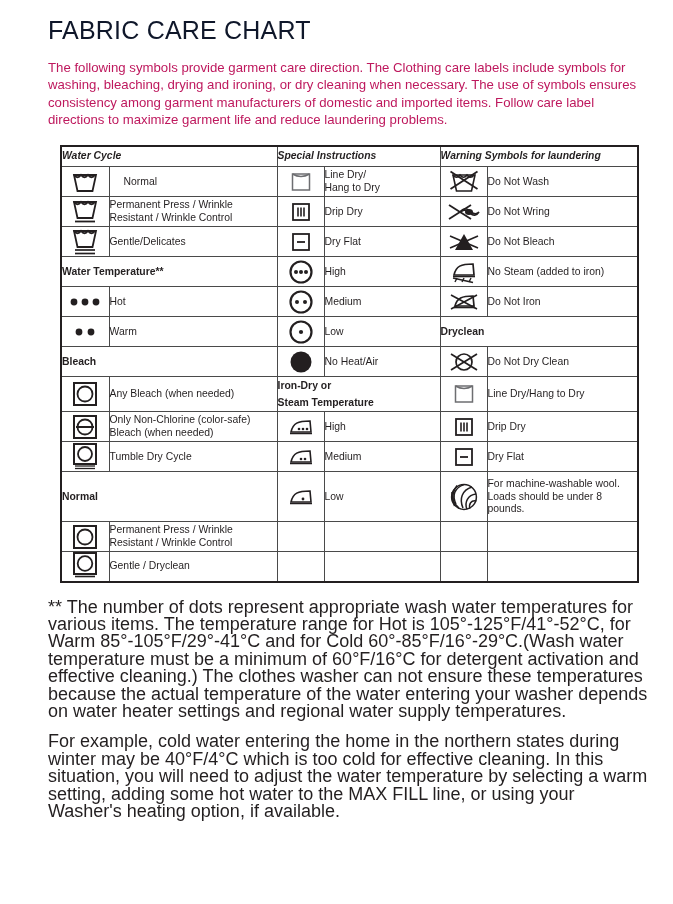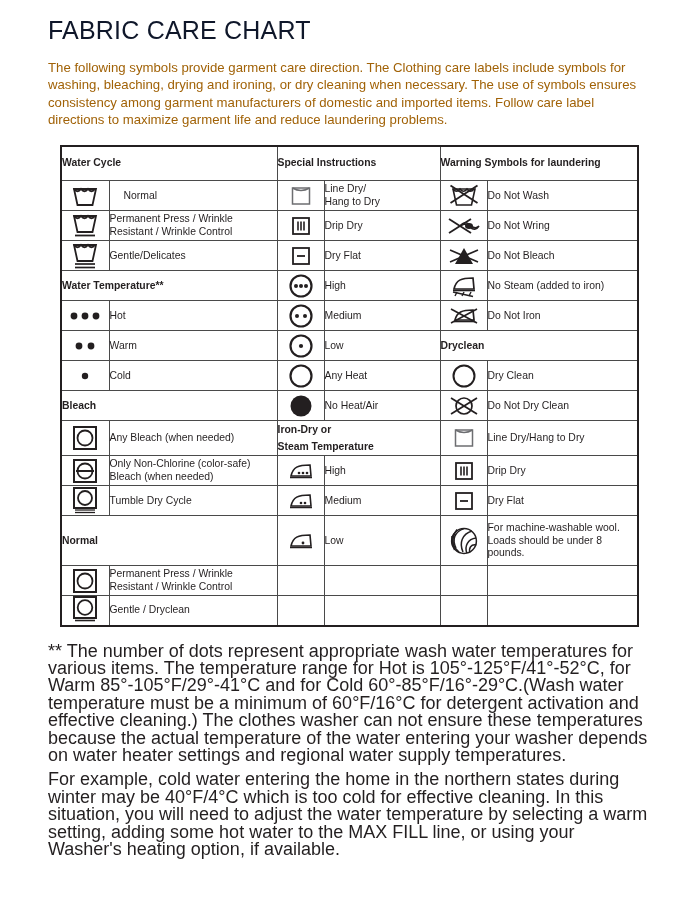--- a/index.html
+++ b/index.html
@@ -10,21 +10,21 @@
   }
   .page{position:relative;width:673px;height:904px;box-sizing:border-box;padding:0 36px;}
 
   h1.title{
     font-size:25px;font-weight:400;letter-spacing:.2px;
     margin:16px 0 0 12px;color:#0f172a;
   }
 
   p.intro{
     font-size:13.2px;line-height:17.4px;margin:14px 0 0 12px;
-    width:596px;color:#a16207;
+    width:596px;color:#be185d;
   }
 
   
   table.care{
     margin:16px 0 0 24px;width:577px;border-collapse:collapse;
     table-layout:fixed;border:2px solid #231f20;
   }
   table.care td{
     border:1px solid #4a4a4a;padding:0;vertical-align:middle;
     font-size:10.4px;line-height:12.2px;color:#231f20;
@@ -37,31 +37,31 @@
   col.c-ic3{width:47px;}
   col.c-tx3{width:151px;}
 
   td.ic{background:#e6e6e6;text-align:center;}
   td.tx{padding:2px 5px 2px 7px;background:#ffffff;}
   td.hd{background:#d4d4d4;font-weight:bold;font-size:10.4px;padding:4px 0 4px 8px;}
   td.sec{background:#d4d4d4;font-weight:bold;font-size:10.2px;padding:3px 0 3px 8px;}
   td.blank{background:#ffffff;}
   td.blankic{background:#e6e6e6;}
   tr.r{height:30px;}
-  tr.rs{height:35px;}
+  tr.rs{height:21px;font-style:italic;}
   tr.rwool{height:50px;}
 
   svg{display:block;margin:0 auto;}
 
   
   p.note{
     font-size:18px;line-height:17.4px;margin:16px 0 0 12px;
     width:600px;color:#231f20;
   }
-  p.note2{margin-top:7px;}
+  p.note2{margin-top:13px;}
 </style>
 </head>
 <body>
 
 <div class="page">
 
   <h1 class="title">FABRIC CARE CHART</h1>
 
   <p class="intro">The following symbols provide garment care direction. The Clothing care labels include symbols for washing, bleaching, drying and ironing, or dry cleaning when necessary. The use of symbols ensures consistency among garment manufacturers of domestic and imported items. Follow care label directions to maximize garment life and reduce laundering problems.</p>
 
@@ -229,40 +229,20 @@
       <td class="ic">
         <svg width="26" height="26" viewBox="0 0 26 26">
               <circle cx="13" cy="13" r="10.5" fill="none" stroke="#231f20" stroke-width="2.2"></circle>
               <circle cx="13" cy="13" r="2.1" fill="#231f20"></circle>
             </svg>
       </td>
       <td class="tx">Low</td>
       <td class="sec" colspan="2">Dryclean</td>
     </tr>
 
-    <tr class="r">
-      <td class="ic">
-        <svg width="16" height="10" viewBox="0 0 16 10">
-              <circle cx="8" cy="5" r="3.2" fill="#231f20"></circle>
-            </svg>
-      </td>
-      <td class="tx">Cold</td>
-      <td class="ic">
-        <svg width="26" height="26" viewBox="0 0 26 26">
-              <circle cx="13" cy="13" r="10.5" fill="#ffffff" stroke="#231f20" stroke-width="2.2"></circle>
-            </svg>
-      </td>
-      <td class="tx">Any Heat</td>
-      <td class="ic">
-        <svg width="26" height="26" viewBox="0 0 26 26">
-              <circle cx="13" cy="13" r="10.5" fill="#ffffff" stroke="#231f20" stroke-width="2"></circle>
-            </svg>
-      </td>
-      <td class="tx">Dry Clean</td>
-    </tr>
 
     <tr class="r">
       <td class="sec" colspan="2">Bleach</td>
       <td class="ic">
         <svg width="26" height="26" viewBox="0 0 26 26">
               <circle cx="13" cy="13" r="10.5" fill="#231f20"></circle>
             </svg>
       </td>
       <td class="tx">No Heat/Air</td>
       <td class="ic">

